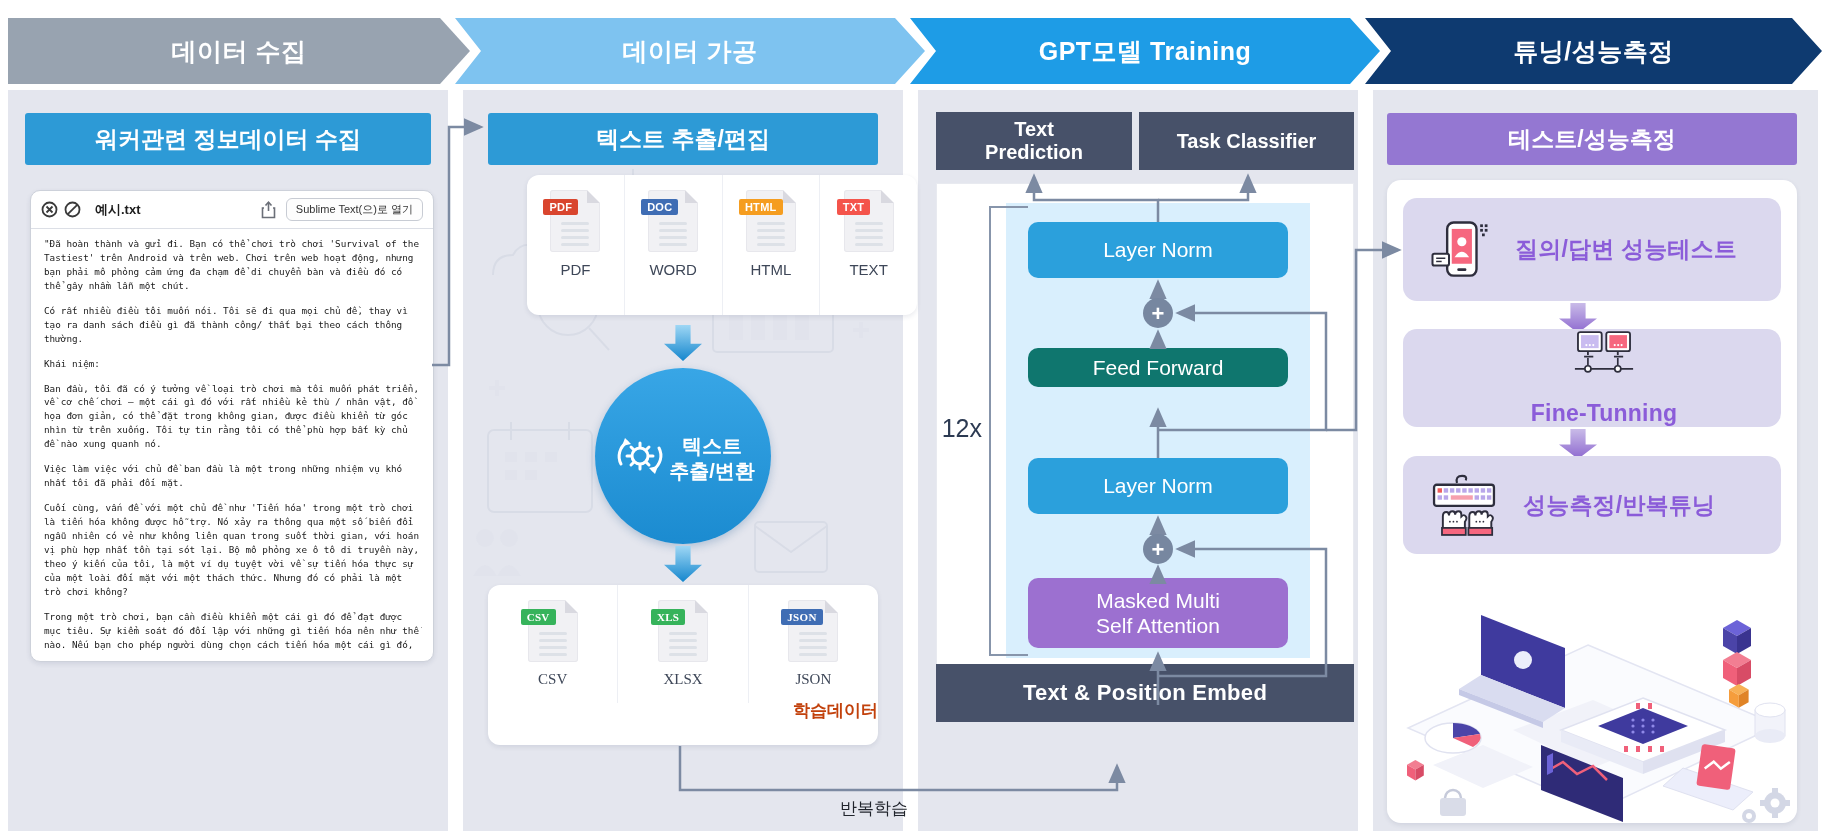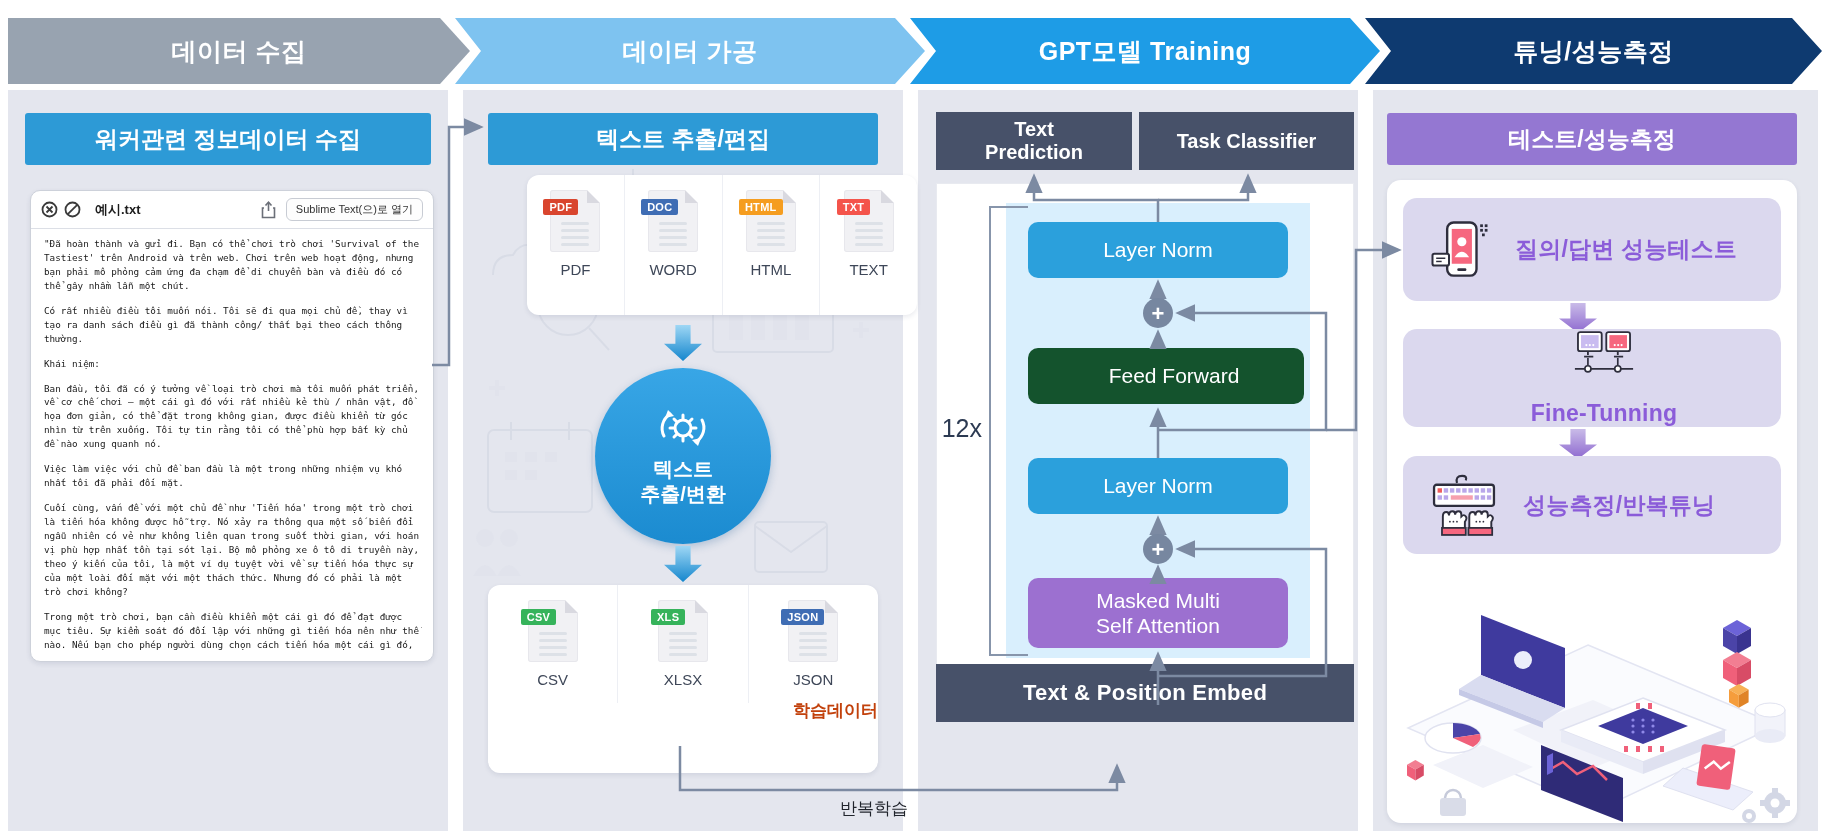--- a/index.html
+++ b/index.html
@@ -60,21 +60,21 @@
           padding:2px 6px;border-radius:2px;letter-spacing:.3px;}
   .fbody i{position:absolute;left:11px;right:11px;height:3px;background:#dde1e7;border-radius:2px;}
   .fl1{top:32px;}.fl2{top:39px;}.fl3{top:46px;}.fl4{top:53px;}
   .flabel{font-size:15px;color:#3e4758;margin-top:9px;}
 
   .caption{position:absolute;left:488px;top:699px;width:390px;text-align:right;
            font-size:17px;font-weight:bold;color:#c2410c;}
 
   
   .tcircle{position:absolute;left:595px;top:368px;width:176px;height:176px;border-radius:50%;
-           background:linear-gradient(#38a6e6,#1b8bd0);display:flex;flex-direction:column;
+           background:linear-gradient(#38a6e6,#1b8bd0);display:flex;flex-direction:row;
            align-items:center;justify-content:center;box-shadow:0 3px 8px rgba(20,80,140,.25);}
   .tcircle .tlabel{color:#fff;font-weight:bold;font-size:20px;line-height:1.25;text-align:center;
                    white-space:pre-line;margin-top:6px;}
 
   
   .dn-arrow{position:absolute;width:38px;height:36px;
             clip-path:polygon(30% 0,70% 0,70% 52%,100% 52%,50% 100%,0 52%,30% 52%);}
   .blue-a{background:linear-gradient(#9ed7f5,#1486cd);}
   .purp-a{background:linear-gradient(#c9bbe8,#8d68cf);height:30px;}
 
@@ -85,21 +85,21 @@
   .headbox{position:absolute;background:#475169;color:#fff;font-weight:bold;font-size:20px;
            display:flex;align-items:center;justify-content:center;text-align:center;
            white-space:pre-line;line-height:1.15;}
   .hb1{left:936px;top:112px;width:196px;height:58px;}
   .hb2{left:1139px;top:112px;width:215px;height:58px;}
   .embed{left:936px;top:664px;width:418px;height:58px;font-size:22px;letter-spacing:.3px;}
   .blk{position:absolute;left:1028px;width:260px;border-radius:10px;color:#fff;display:flex;
        align-items:center;justify-content:center;font-size:21px;white-space:pre-line;
        text-align:center;line-height:1.2;}
   .ln1{top:222px;height:56px;background:#2ba0dc;}
-  .ff {top:348px;height:56px;background:#14532d;padding-left:16px;}
+  .ff {top:348px;height:39px;background:#0f766e;}
   .ln2{top:458px;height:56px;background:#2ba0dc;}
   .mm {top:578px;height:70px;background:#9c70d0;}
   .repeat{position:absolute;left:926px;top:414px;width:56px;text-align:right;font-size:25px;
           color:#2c3a52;}
   .looplabel{position:absolute;left:840px;top:797px;width:120px;font-size:17px;
              color:#20242c;}
 
   
   .panel4{position:absolute;left:1387px;top:180px;width:410px;height:643px;background:#fff;
           border-radius:14px;box-shadow:0 2px 5px rgba(40,50,90,.10);}
@@ -290,21 +290,21 @@
       </g>
       <polygon points="14,5 20,11 11,13" fill="#fff"></polygon>
       <polygon points="44,41 38,35 47,33" fill="#fff"></polygon>
     </svg>
     <div class="tlabel">텍스트
 추출/변환</div>
   </div>
 
   <div class="dn-arrow blue-a" style="left:664px;top:546px;"></div>
 
-  <div class="wcard" style="left:488px;top:585px;width:390px;height:188px;">
+  <div class="wcard" style="left:488px;top:585px;width:390px;height:160px;font-family:Liberation Serif, serif;">
     <div class="filerow" style="height:118px;">
       <div class="fcol">
         <div class="fbody">
             <span class="fbadge" style="background-color: rgb(54, 179, 91);">CSV</span>
             <i class="fl1"></i>
             <i class="fl2"></i>
             <i class="fl3"></i>
             <i class="fl4"></i>
           </div>
         <div class="flabel">CSV</div>

